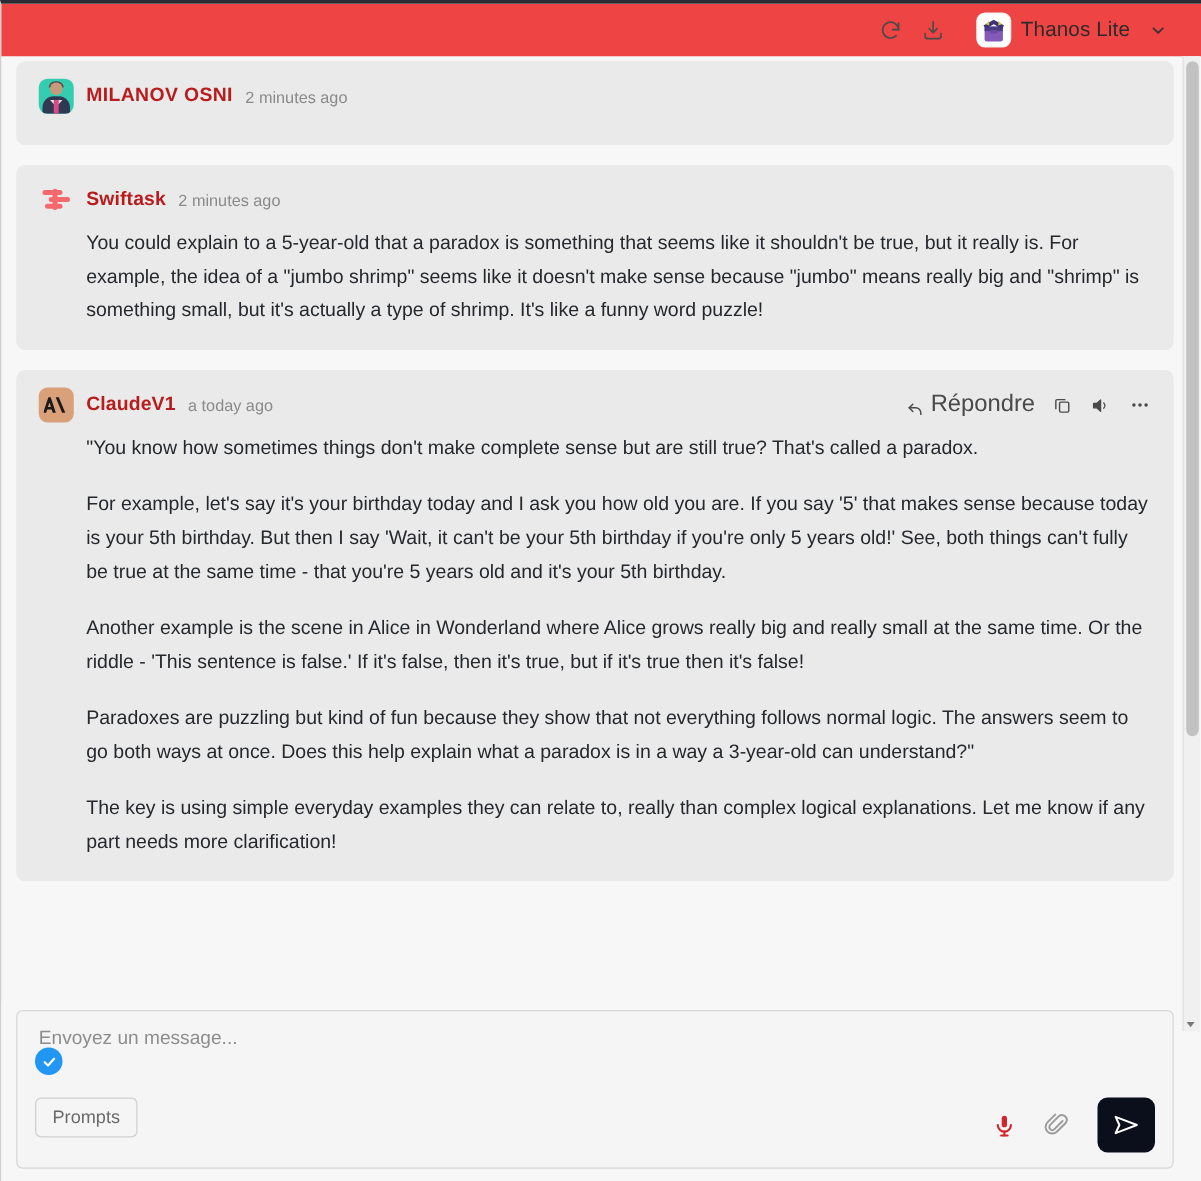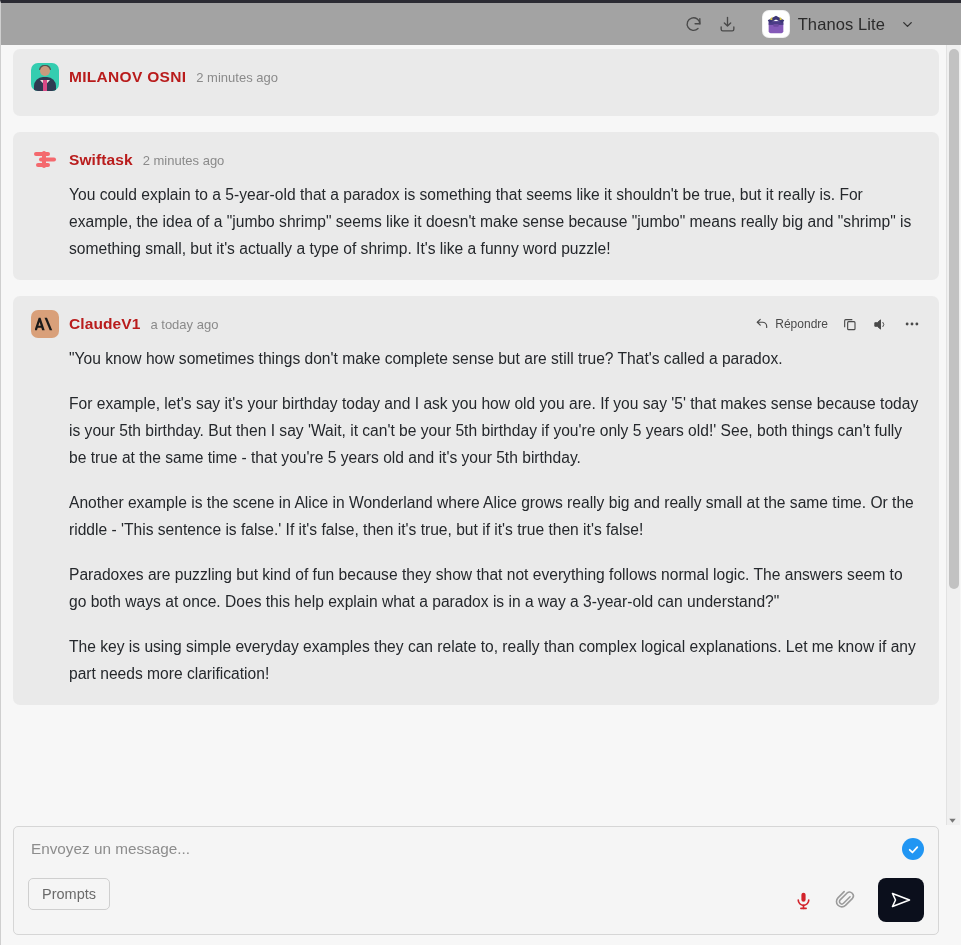--- a/index.html
+++ b/index.html
@@ -21,25 +21,25 @@
     border-left: 1px solid #cfcfcf;
     overflow: hidden;
     display: flex;
     flex-direction: column;
   }
 
   
   .topbar {
     height: 42px;
     flex: 0 0 42px;
-    background: #a3a3a3;
+    background: #ef4444;
     display: flex;
     align-items: center;
     justify-content: flex-end;
-    padding-right: 44px;
+    padding-right: 25px;
     gap: 0px;
   }
 
   .icon-btn {
     width: 34px;
     height: 30px;
     display: flex;
     align-items: center;
     justify-content: center;
     cursor: pointer;
@@ -171,21 +171,21 @@
     display: flex;
     align-items: center;
     gap: 14px;
     color: #555;
   }
   .reply-btn {
     display: flex;
     align-items: flex-end;
     gap: 6px;
     cursor: pointer;
-    font-size: 12px;
+    font-size: 19px;
     color: #4a4a4a;
   }
   .act-icon { cursor: pointer; display: flex; align-items: center; color: #4a4a4a; }
 
   .msg-body {
     padding-left: 38px;
     font-size: 15.6px;
     line-height: 27px;
     color: #25282c;
   }
@@ -233,20 +233,21 @@
     padding: 13px 14px 12px 14px;
     position: relative;
     min-height: 96px;
     display: flex;
     flex-direction: column;
     justify-content: space-between;
   }
   .composer-top {
     display: flex;
     align-items: flex-start;
+    flex-direction: column;
   }
   .composer-input {
     flex: 1;
     border: none;
     outline: none;
     background: transparent;
     font-family: "Liberation Sans", sans-serif;
     font-size: 15.3px;
     color: #2b2b2b;
     padding: 0 0 0 3px;

